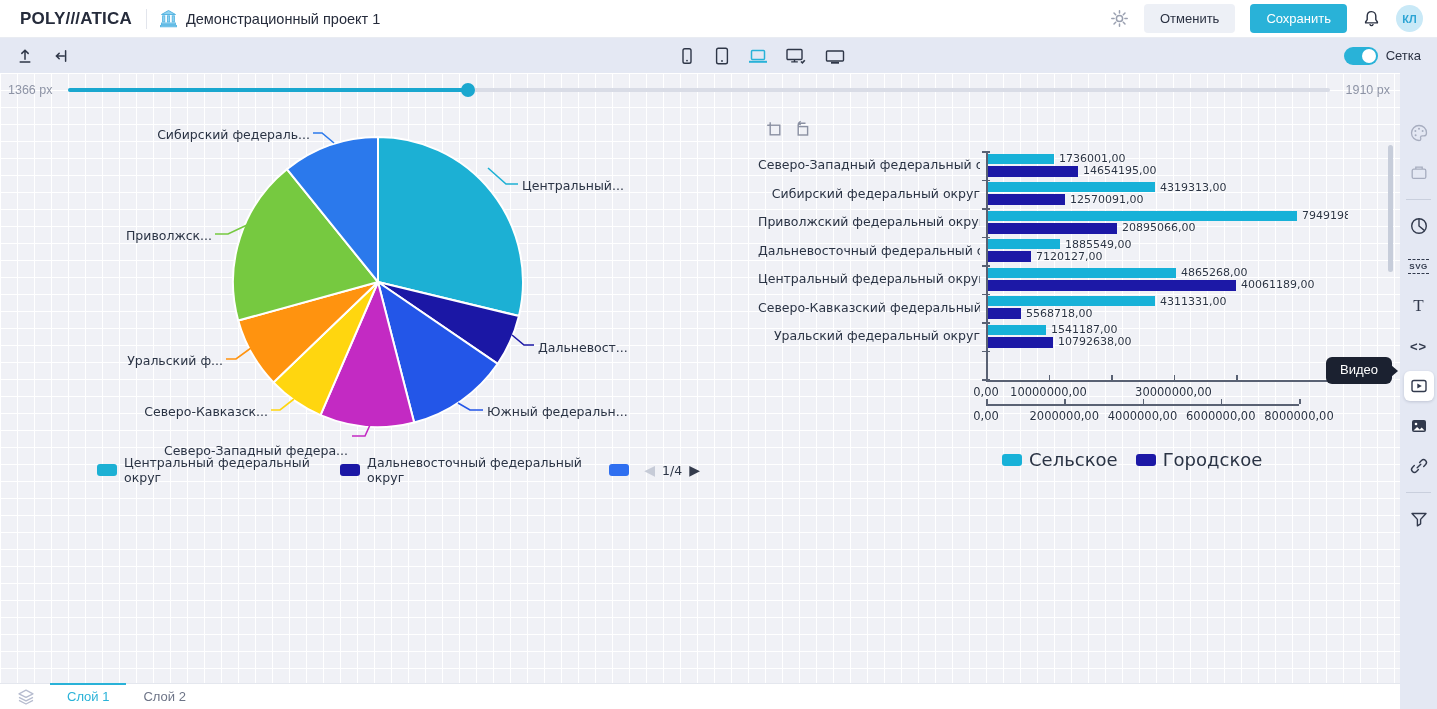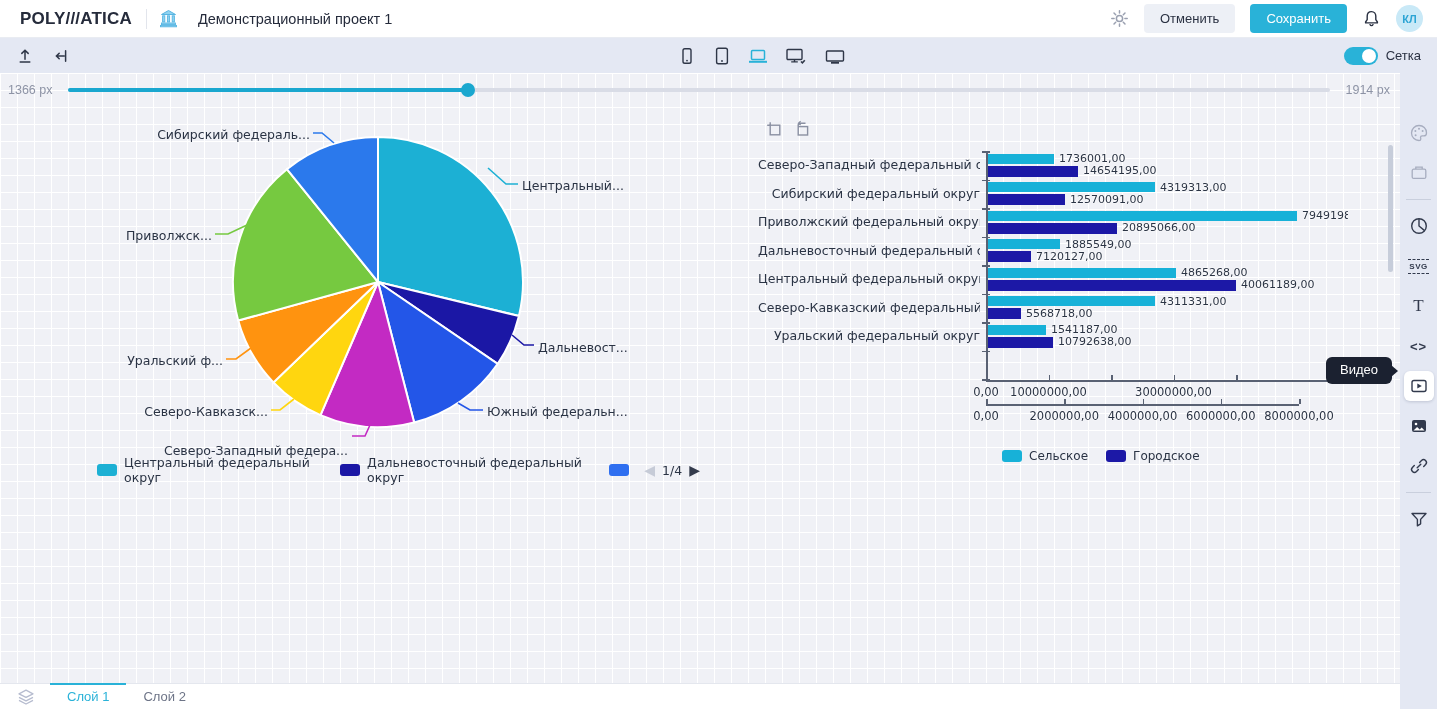--- a/index.html
+++ b/index.html
@@ -9,21 +9,21 @@
     font-family:"Liberation Sans","DejaVu Sans",sans-serif; color:#2a3142;
     -webkit-font-smoothing:antialiased;
   }
   svg { display:block; }
 
   
   .header { height:38px; display:flex; align-items:center; background:#fff;
     border-bottom:1px solid #e9ecf2; padding:0 14px 0 20px; }
   .logo { font-weight:700; font-size:17px; letter-spacing:.2px; color:#252b3b; white-space:nowrap; }
   .header-divider { width:1px; height:20px; background:#e2e5ec; margin:0 12px 0 14px; }
-  .project { display:flex; align-items:center; gap:20px; font-size:14.5px; color:#252b3b; }
+  .project { display:flex; align-items:center; gap:8px; font-size:14.5px; color:#252b3b; }
   .header-right { margin-left:auto; display:flex; align-items:center; gap:15px; }
   .icon-btn { display:flex; align-items:center; justify-content:center; cursor:pointer; }
   .btn { font-size:13px; border-radius:4px; padding:7px 16px; cursor:pointer; border:none;
     font-family:inherit; line-height:1.2; }
   .btn-cancel { background:#edf0f6; color:#2a3142; }
   .btn-save { background:#29b2d8; color:#fff; }
   .avatar { width:27px; height:27px; border-radius:50%; background:#c9e9f7; color:#2ba4d4;
     font-size:11px; font-weight:700; display:flex; align-items:center; justify-content:center; cursor:pointer; }
 
   
@@ -87,21 +87,21 @@
   .axis-v { position:absolute; left:0; top:0; width:1.5px; height:229px; background:#596173; }
   .vtick { position:absolute; left:-4px; width:8px; height:1.5px; background:#596173; }
   .axis { position:absolute; left:228px; }
   .axis-line { position:absolute; left:0; top:0; height:2px; background:#596173; }
   .axis-top { top:237px; width:362px; height:22px; }
   .axis-bottom { top:261px; width:362px; height:22px; }
   .htick { position:absolute; top:-5px; width:1.5px; height:5px; background:#596173; }
   .axis-lbl { position:absolute; top:5px; transform:translateX(-50%); font-size:11.5px; color:#2a3344;
     white-space:nowrap; text-shadow:0 0 2px #fff,0 0 2px #fff; }
   .bar-legend { position:absolute; left:200px; top:306px; display:flex; gap:18px; align-items:center;
-    font-size:12px; color:#2a3344;padding-left:44px; }
+    font-size:18px; color:#2a3344;padding-left:44px; }
 
   
   .scroll-thumb { position:absolute; left:1388px; top:72px; width:5px; height:127px;
     border-radius:3px; background:#c7cdda; cursor:pointer; }
 
   
   .video-tooltip { position:fixed; left:1326px; top:357px; height:27px; background:#1b2130; color:#fff;
     font-size:13px; padding:5px 14px 0; border-radius:6px; z-index:50; }
   .video-tooltip::after { content:''; position:absolute; right:-6px; top:50%; transform:translateY(-50%);
     border-left:7px solid #1b2130; border-top:6px solid transparent; border-bottom:6px solid transparent; }
@@ -219,21 +219,21 @@
 <div class="main">
   <div class="canvas-col">
     <div class="canvas">
 
       <div class="slider-row">
         <span>1366 px</span>
         <div class="slider-track">
           <div class="slider-fill"></div>
           <div class="slider-handle"></div>
         </div>
-        <span>1914 px</span>
+        <span>1910 px</span>
       </div>
 
       <div class="pie-widget" id="pie-widget">
           <svg width="700" height="480" class="pie-svg">
             <path d="M378 209 L378.00 64.00 A145 145 0 0 1 518.95 243.03 Z" fill="#1cb0d4" stroke="#ffffff" stroke-width="2" stroke-linejoin="round"></path>
             <path d="M378 209 L518.95 243.03 A145 145 0 0 1 497.72 290.80 Z" fill="#1b17a5" stroke="#ffffff" stroke-width="2" stroke-linejoin="round"></path>
             <path d="M378 209 L497.72 290.80 A145 145 0 0 1 414.15 349.42 Z" fill="#2356e8" stroke="#ffffff" stroke-width="2" stroke-linejoin="round"></path>
             <path d="M378 209 L414.15 349.42 A145 145 0 0 1 320.50 342.11 Z" fill="#c32ac3" stroke="#ffffff" stroke-width="2" stroke-linejoin="round"></path>
             <path d="M378 209 L320.50 342.11 A145 145 0 0 1 273.43 309.45 Z" fill="#ffd60f" stroke="#ffffff" stroke-width="2" stroke-linejoin="round"></path>
             <path d="M378 209 L273.43 309.45 A145 145 0 0 1 238.21 247.53 Z" fill="#ff930f" stroke="#ffffff" stroke-width="2" stroke-linejoin="round"></path>

